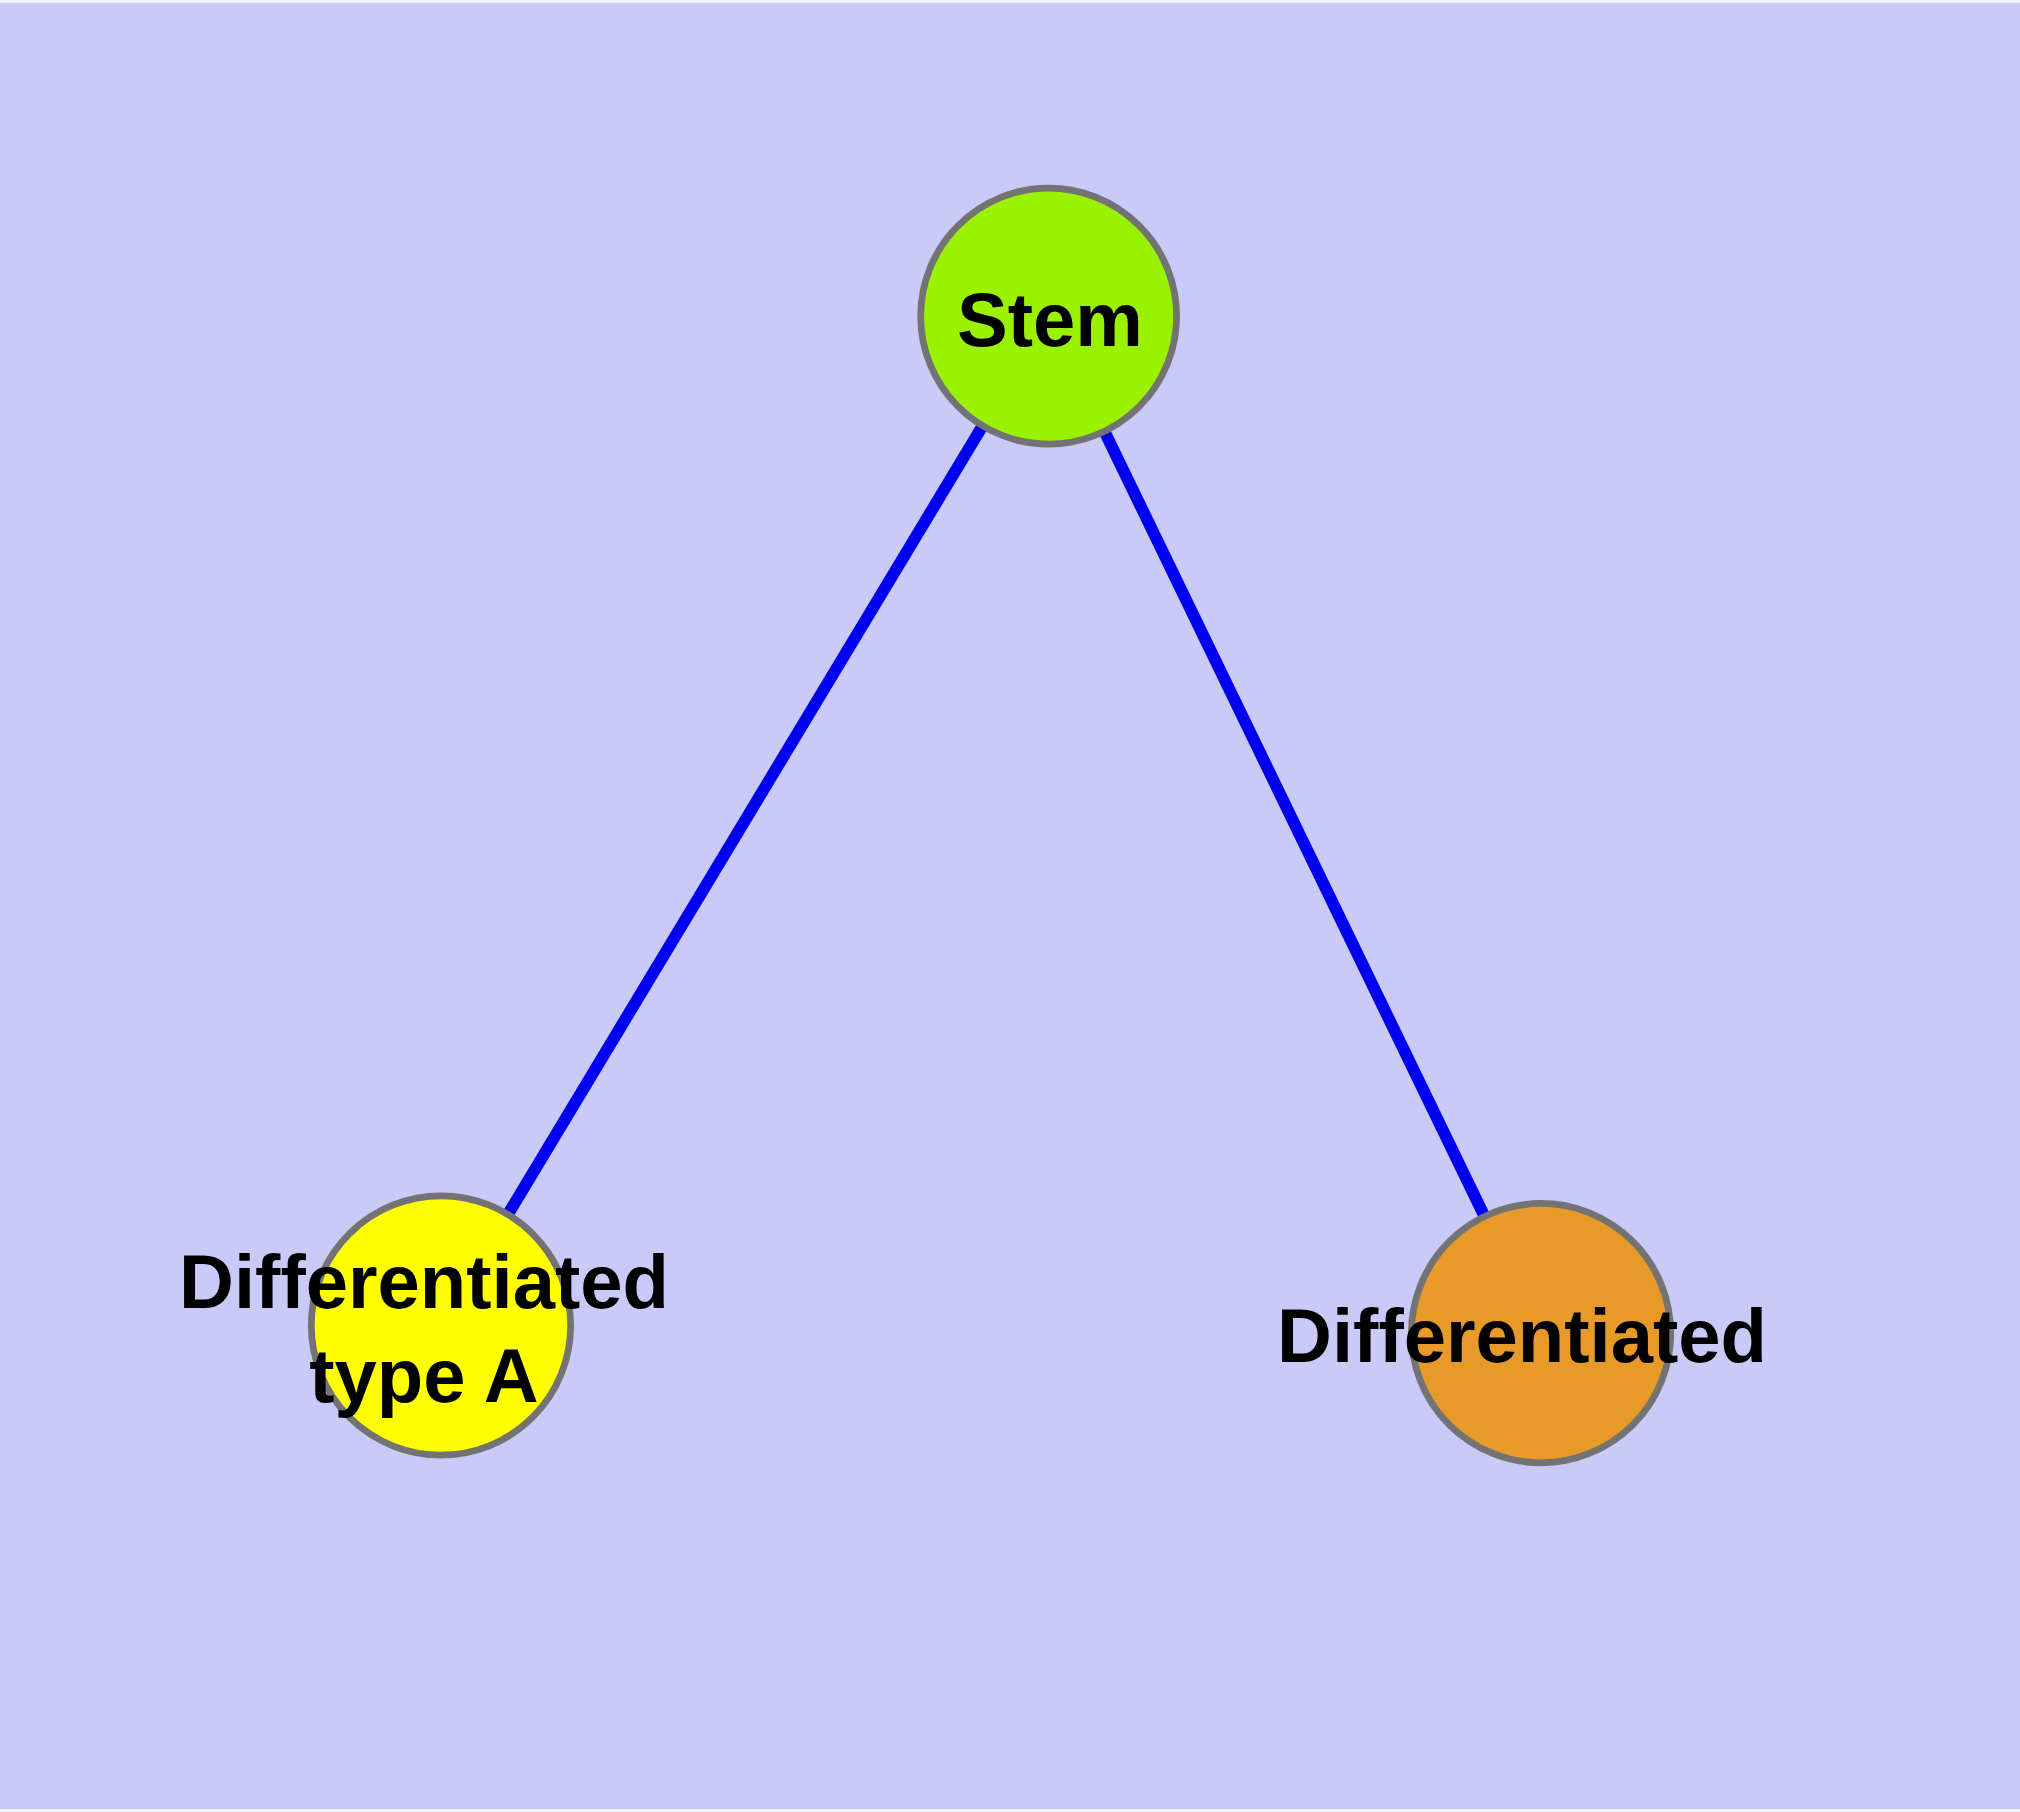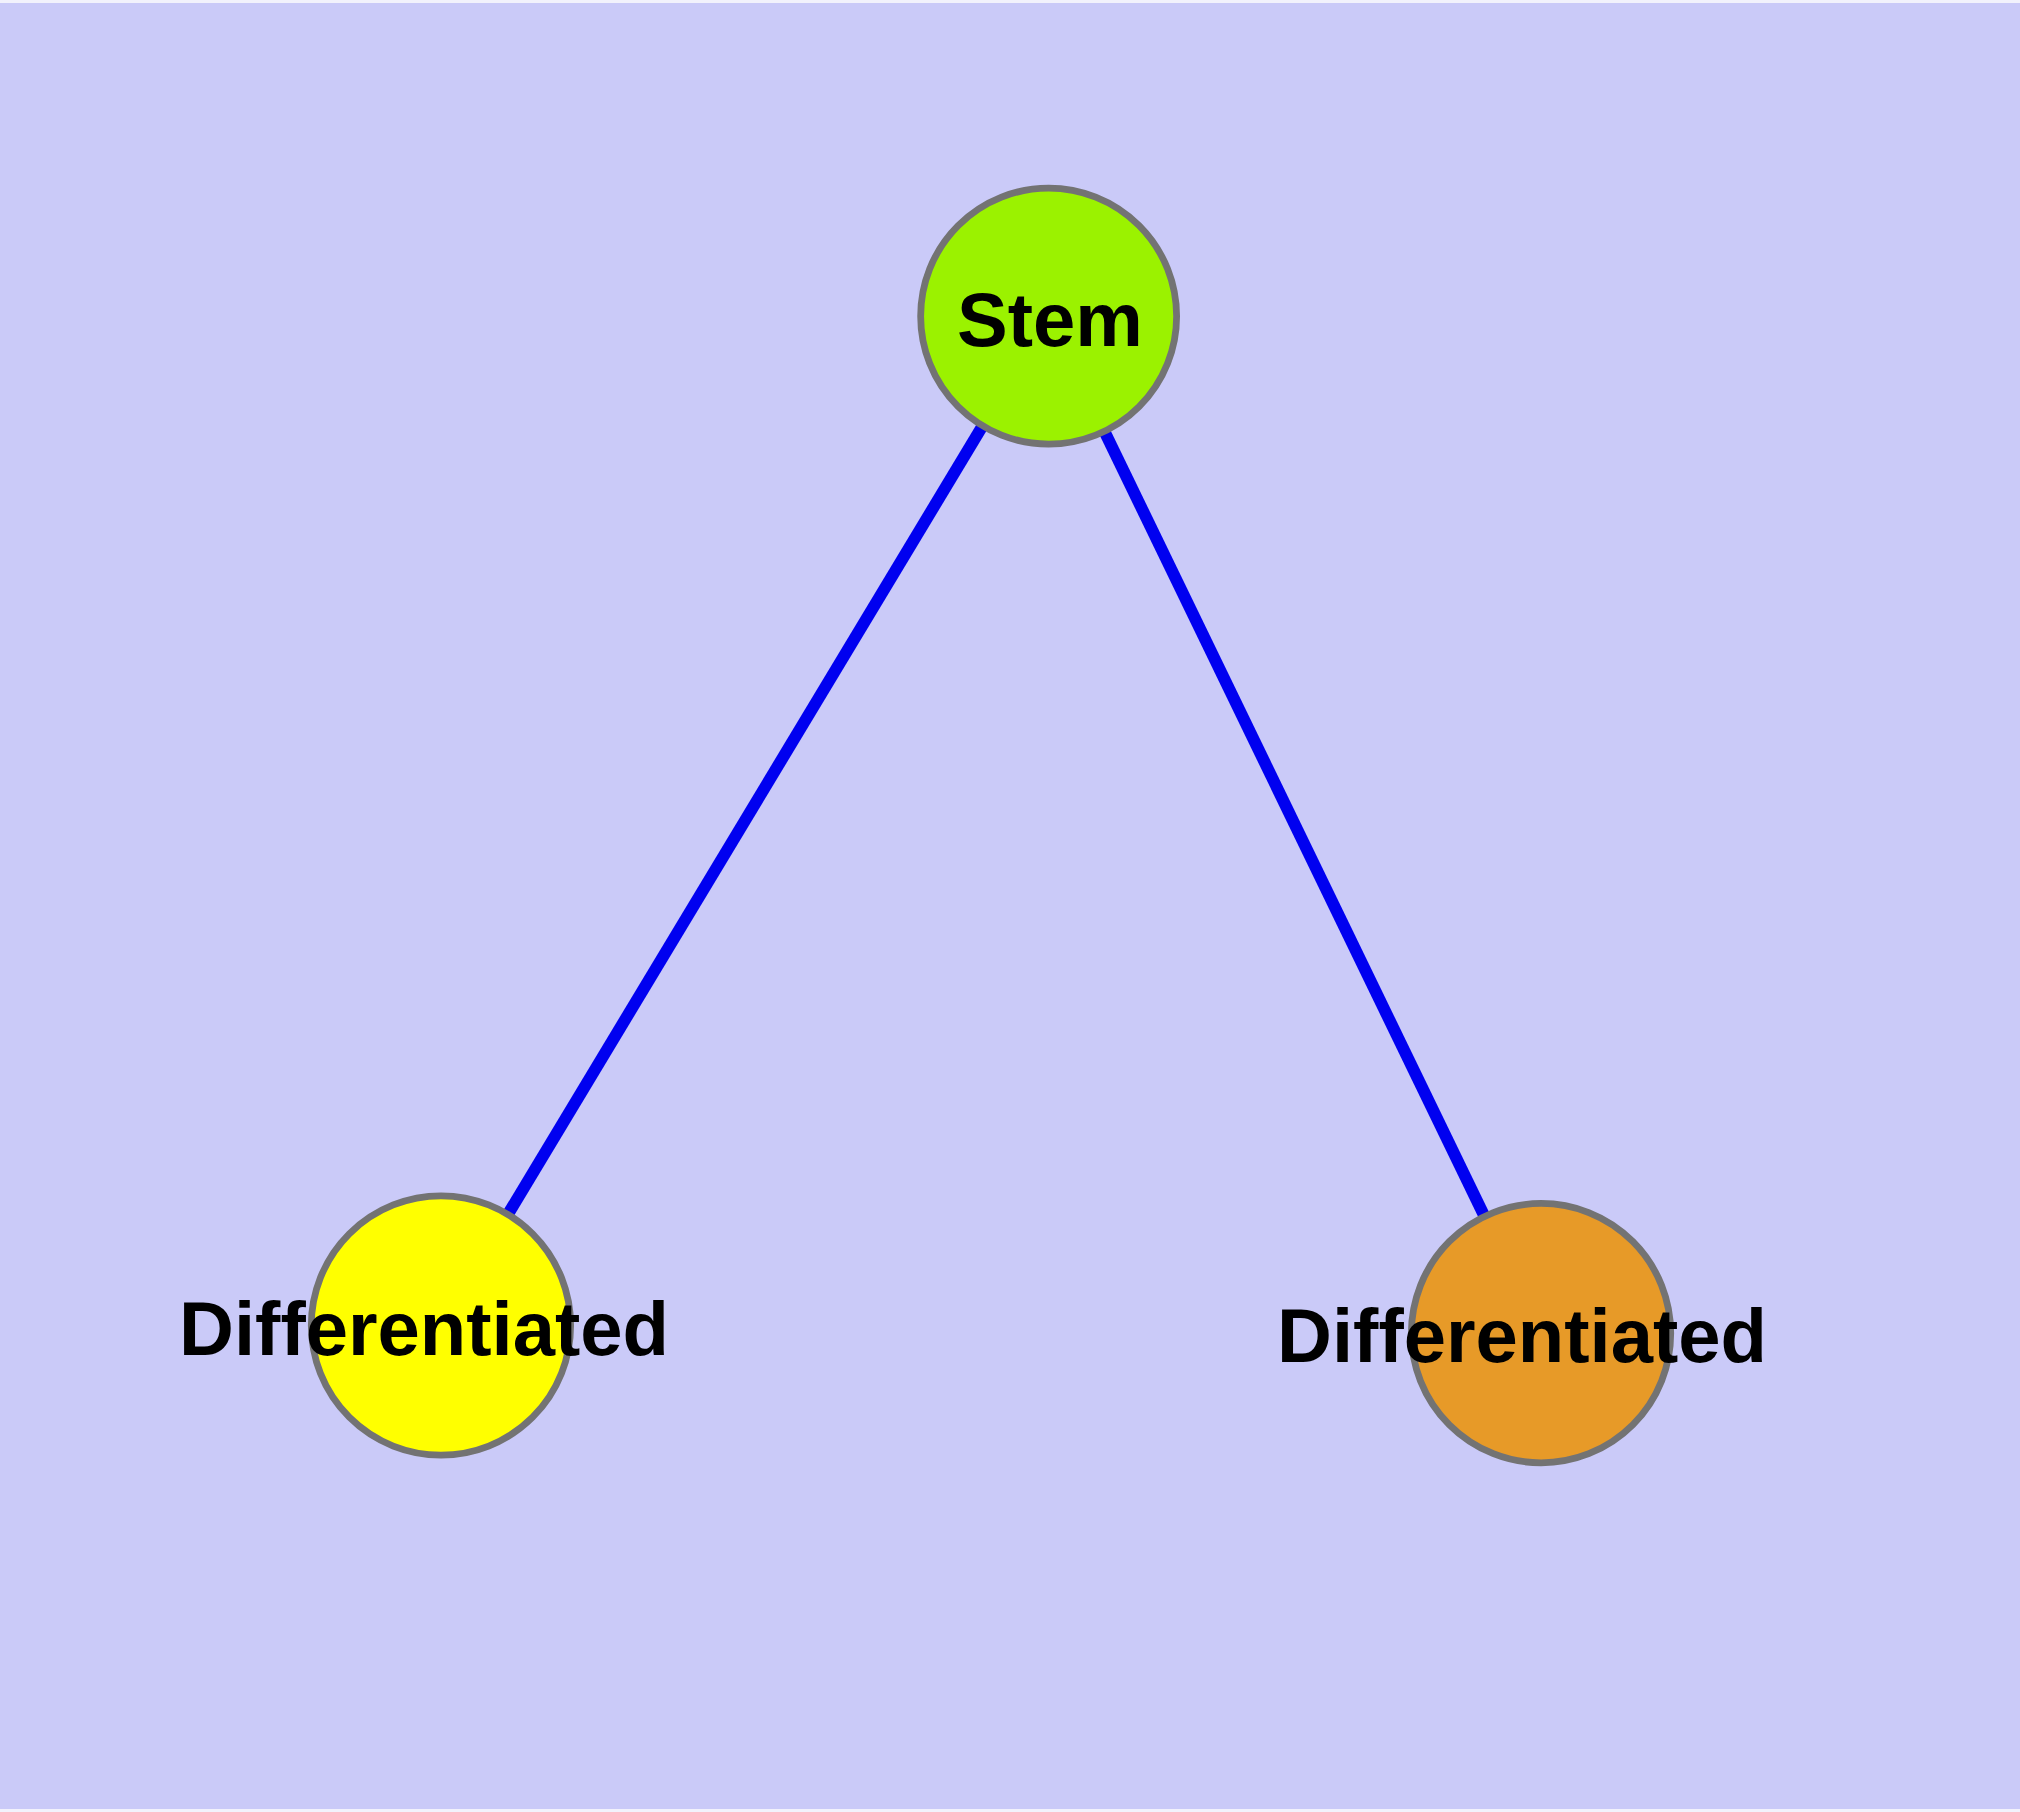--- a/index.html
+++ b/index.html
@@ -65,20 +65,21 @@
     <circle class="node" cx="520" cy="1564" r="153" style="fill: rgb(255, 255, 0);"></circle>
     <circle class="node" cx="1818" cy="1573" r="153" style="fill: rgb(231, 154, 40);"></circle>
   </svg>
 
   <div class="node-label" style="left:1050px; top:320px;">
     <div>Stem</div>
   </div>
 
   <div class="node-label" style="left:424px; top:1329px;">
     <div>Differentiated</div>
+    <div>type A</div>
   </div>
 
   <div class="node-label" style="left:1522px; top:1336px;">
     <div>Differentiated</div>
   </div>
 
   <div class="edge-strip top"></div>
   <div class="edge-strip bottom"></div>
 </div>
 

